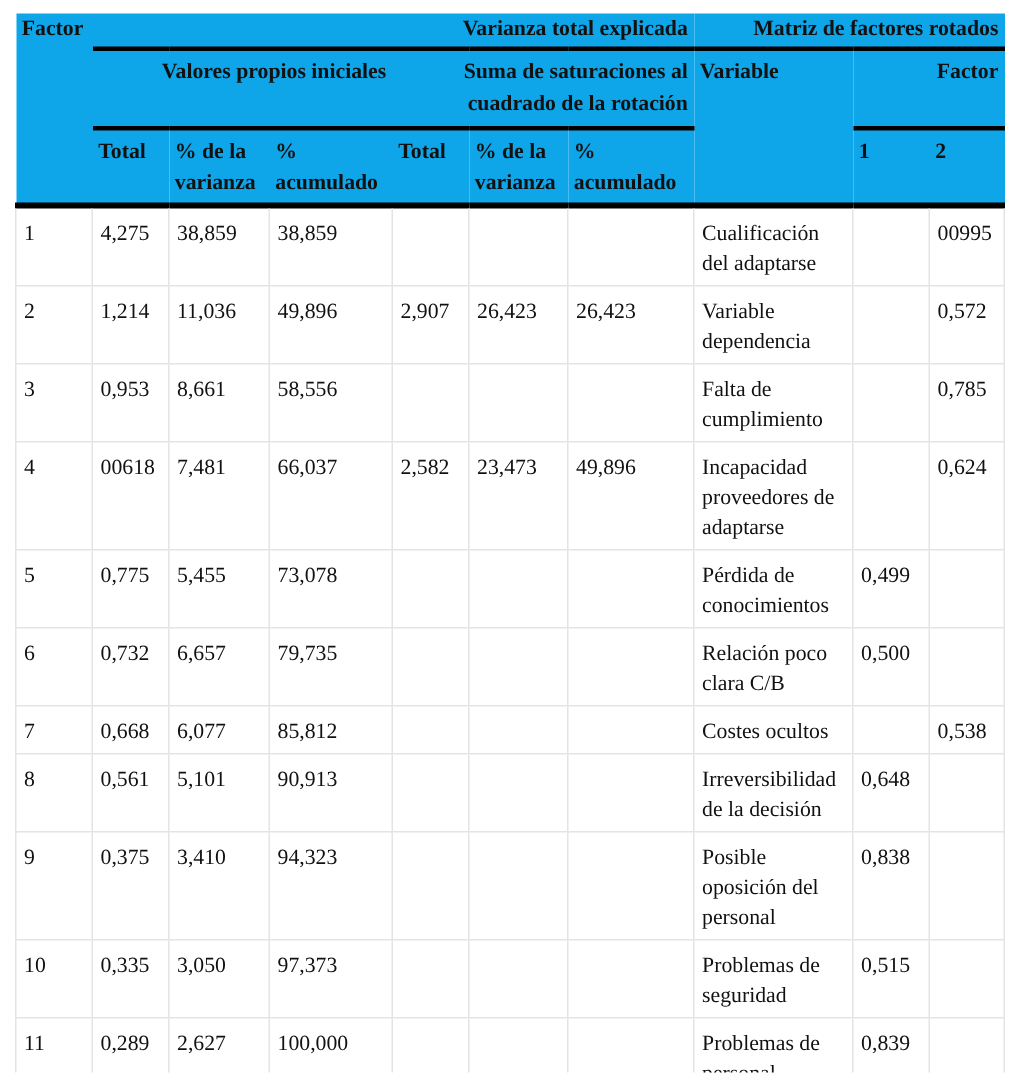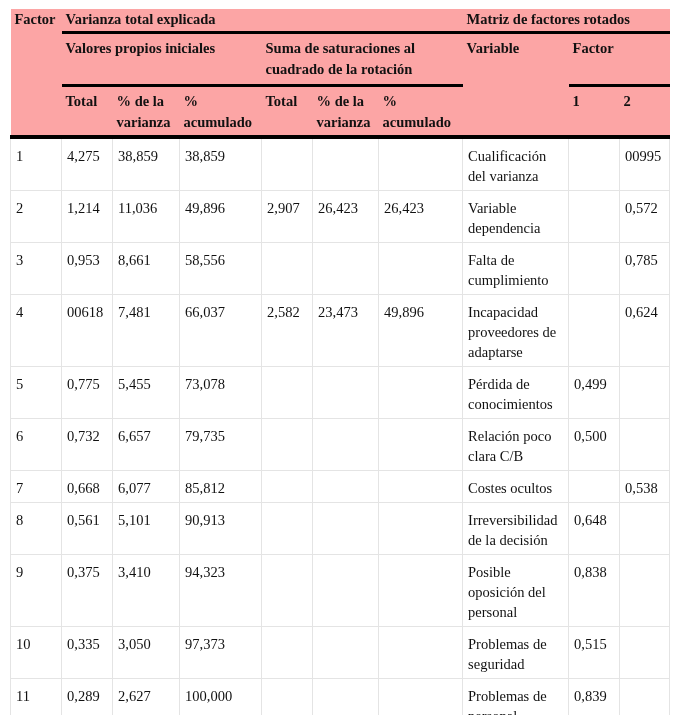--- a/index.html
+++ b/index.html
@@ -7,28 +7,28 @@
     .wrap { position: relative; left: 10px; top: 9px; width: 659px; }
     table {
       border-collapse: collapse;
       font-family: "Liberation Serif", "DejaVu Serif", serif;
       font-size: 14.5px;
       color: #111;
       width: 659px;
       table-layout: fixed;
     }
     thead th {
-      background: #fca5a5;
+      background: #0ea5e9;
       font-weight: bold;
       text-align: left;
       vertical-align: top;
       padding: 0 4px;
       line-height: 21px;
     }
-    thead th.center { text-align: left; }
+    thead th.center { text-align: right; }
     thead tr.r1 th { height: 22px; padding-top: 0; }
     thead tr.r2 th { padding-top: 4px; padding-bottom: 4px; margin-top: 38px; }
     thead tr.r3 th { padding-top: 4px; padding-bottom: 2px; }
     .bb { border-bottom: 3px solid #000; }
     thead th.hdr-last { border-bottom: 4px solid #000; }
     tbody td {
       border: 1px solid #e4e4e4;
       vertical-align: top;
       padding: 7px 5px 4px 5px;
       line-height: 20px;
@@ -80,21 +80,21 @@
   </thead>
   <tbody>
     <tr class="h2">
       <td>1</td>
       <td>4,275</td>
       <td>38,859</td>
       <td>38,859</td>
       <td></td>
       <td></td>
       <td></td>
-      <td>Cualificación del varianza</td>
+      <td>Cualificación del adaptarse</td>
       <td></td>
       <td>00995</td>
     </tr>
     <tr class="h2">
       <td>2</td>
       <td>1,214</td>
       <td>11,036</td>
       <td>49,896</td>
       <td>2,907</td>
       <td>26,423</td>

